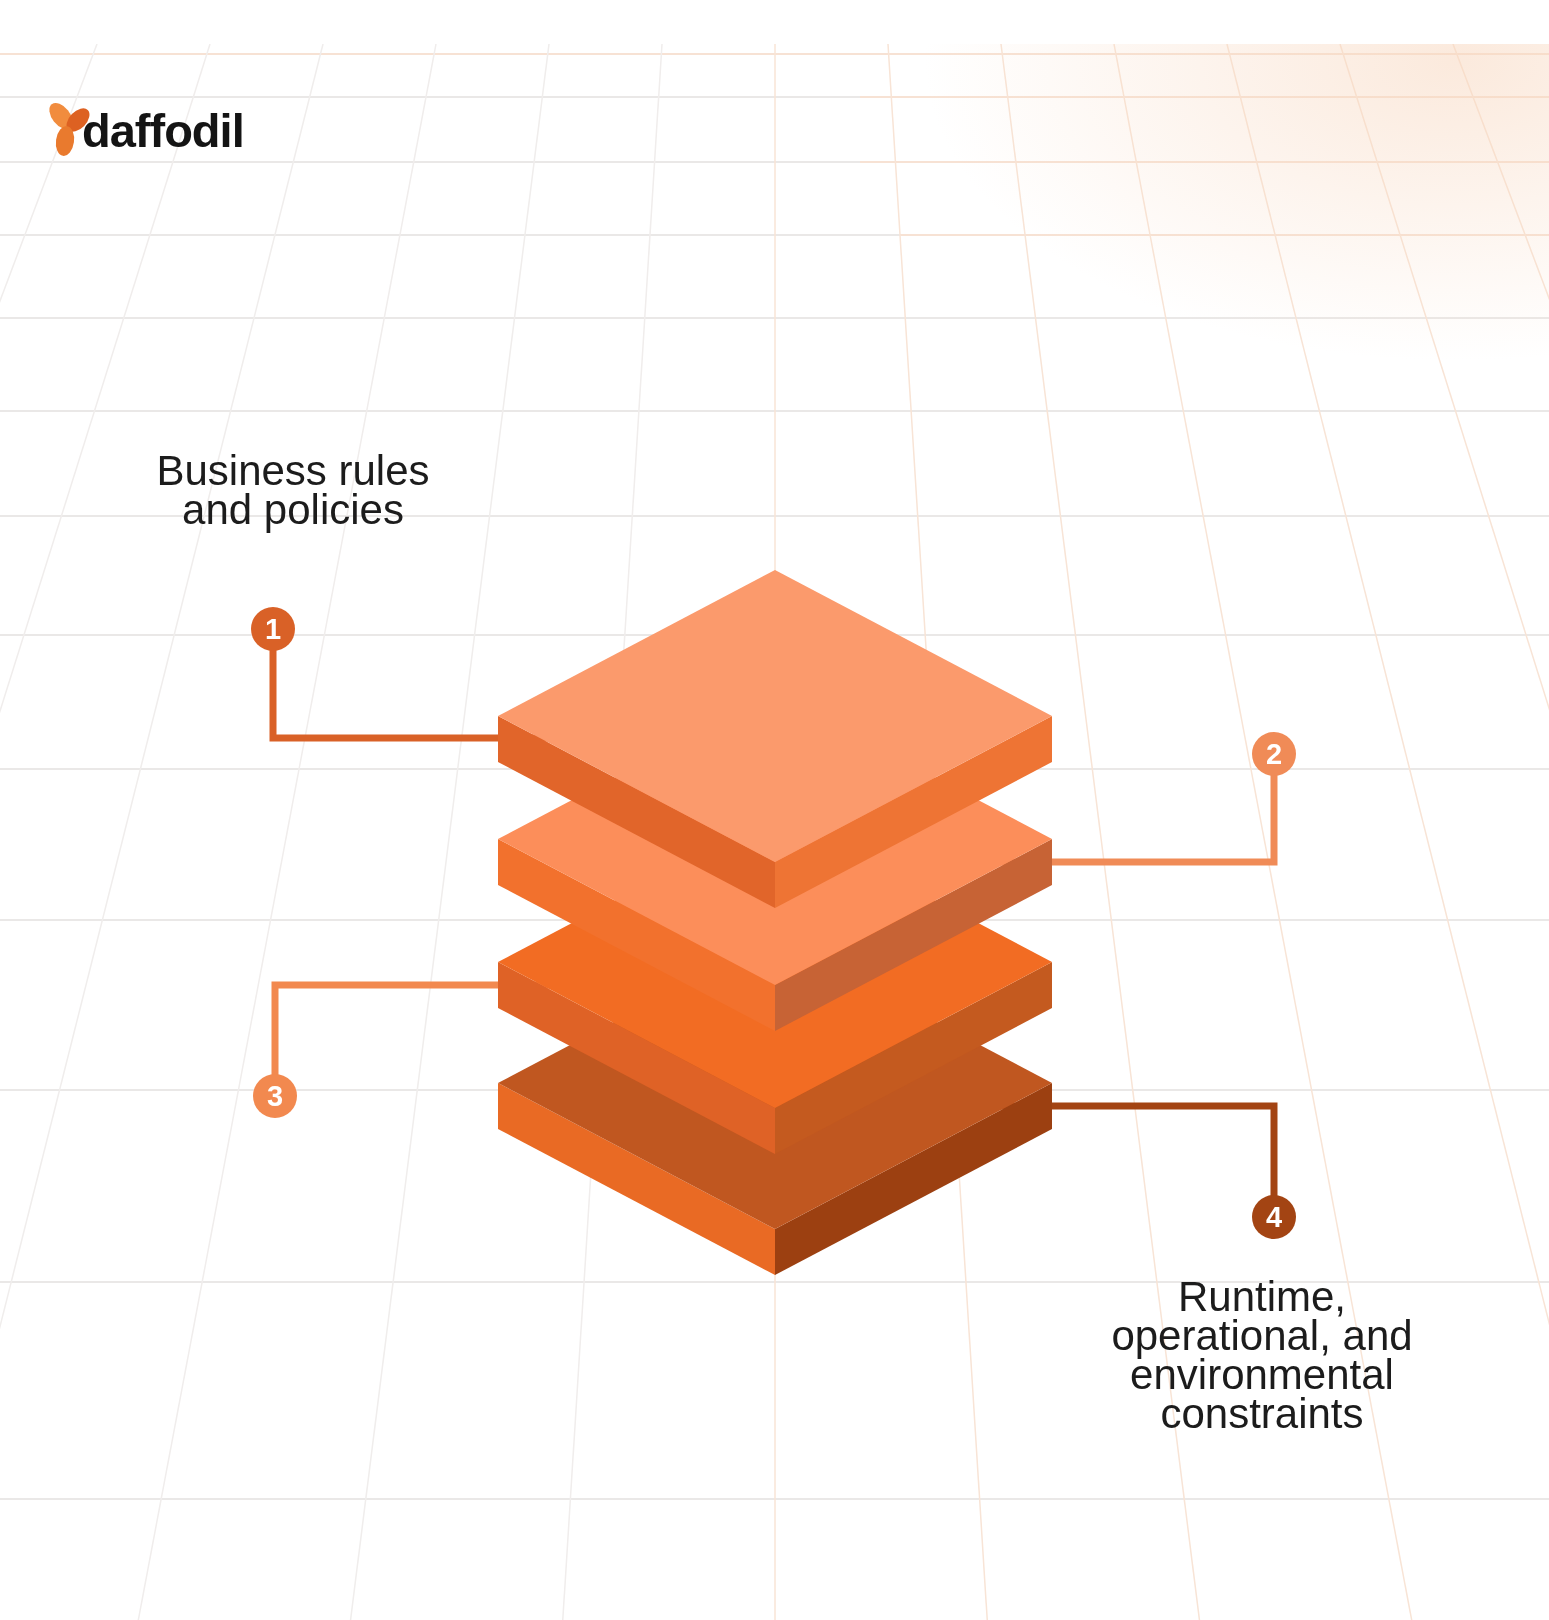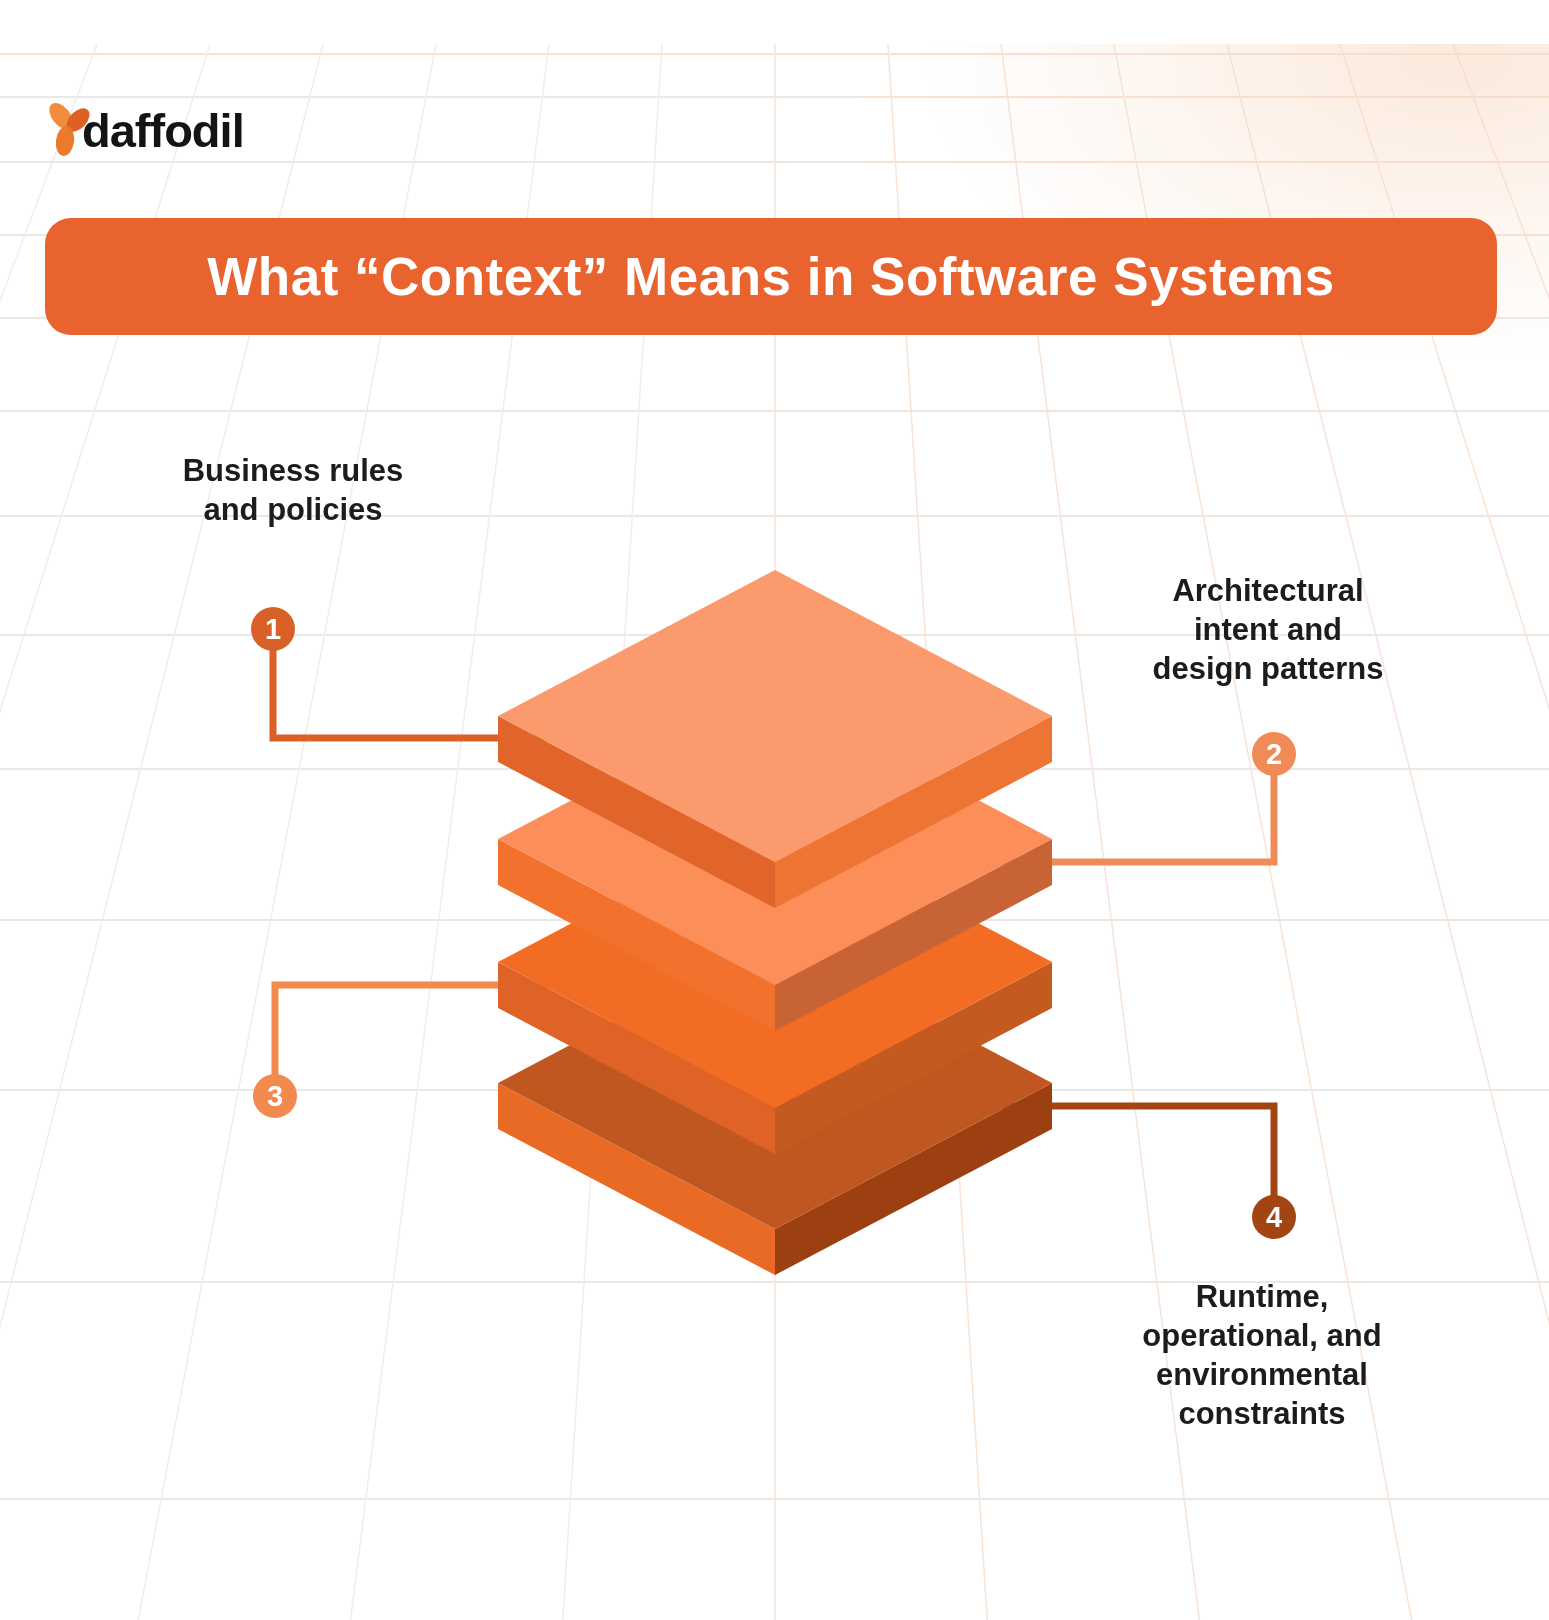--- a/index.html
+++ b/index.html
@@ -34,22 +34,22 @@
     display: flex; align-items: center; justify-content: center;
   }
   #title-banner .title-text {
     font-size: 53px; font-weight: 700; letter-spacing: 0.5px;
     text-align: center;
   }
   .callout-label {
     position: absolute;
     width: 380px;
     text-align: center;
-    font-size: 31px;
-    font-weight: 700;
+    font-size: 42px;
+    font-weight: 400;
     line-height: 39px;
     color: #1c1c1c;
     white-space: pre-line;
   }
   #label-1 { left: 103px;  top: 407px;  }
   #label-2 { left: 1078px; top: 527px;  }
   #label-3 { left: 78px;   top: 1127px; }
   #label-4 { left: 1072px; top: 1233px; }
   svg text.badge-num {
     font-family: "Liberation Sans", sans-serif;
@@ -109,23 +109,20 @@
 
   <div id="logo">
     <svg width="54" height="62" viewBox="0 0 54 62">
       <ellipse cx="21" cy="20" rx="9" ry="15" transform="rotate(-38 21 20)" fill="#F18C3E"></ellipse>
       <ellipse cx="38" cy="24" rx="8.5" ry="14" transform="rotate(44 38 24)" fill="#DD6122"></ellipse>
       <ellipse cx="25" cy="45" rx="9" ry="15" transform="rotate(8 25 45)" fill="#E97A2E"></ellipse>
     </svg>
     <span id="logo-text">daffodil</span>
   </div>
 
-  <div id="title-banner" style="background: rgb(233, 99, 47);">
-    <div class="title-text" style="color: rgb(255, 255, 255);">What “Context” Means in Software Systems</div>
-  </div>
 
   <svg class="layer-abs" width="1549" height="1620" viewBox="0 0 1549 1620">
 
     <polyline points="273,585 273,694 560,694" fill="none" stroke-width="7" stroke="#D96127"></polyline>
     <polyline points="1274,710 1274,818 1000,818" fill="none" stroke-width="7" stroke="#F08B57"></polyline>
     <polyline points="275,1052 275,941 560,941" fill="none" stroke-width="7" stroke="#F2894F"></polyline>
     <polyline points="1274,1173 1274,1062 1000,1062" fill="none" stroke-width="7" stroke="#A34413"></polyline>
 
     <g>
       <polygon points="498,1039 775,1185 775,1231 498,1085" fill="#E96A24"></polygon>
@@ -164,21 +161,18 @@
       <text class="badge-num" x="275" y="1062" text-anchor="middle">3</text>
     </g>
     <g>
       <circle cx="1274" cy="1173" r="22" fill="#A34413"></circle>
       <text class="badge-num" x="1274" y="1183" text-anchor="middle">4</text>
     </g>
   </svg>
 
   <div id="label-1" class="callout-label">Business rules
 and policies</div>
-  <div id="label-2" class="callout-label">Architectural
-intent and
-design patterns</div>
   <div id="label-4" class="callout-label">Runtime,
 operational, and
 environmental
 constraints</div>
 
 </div>
 
 </body></html>

